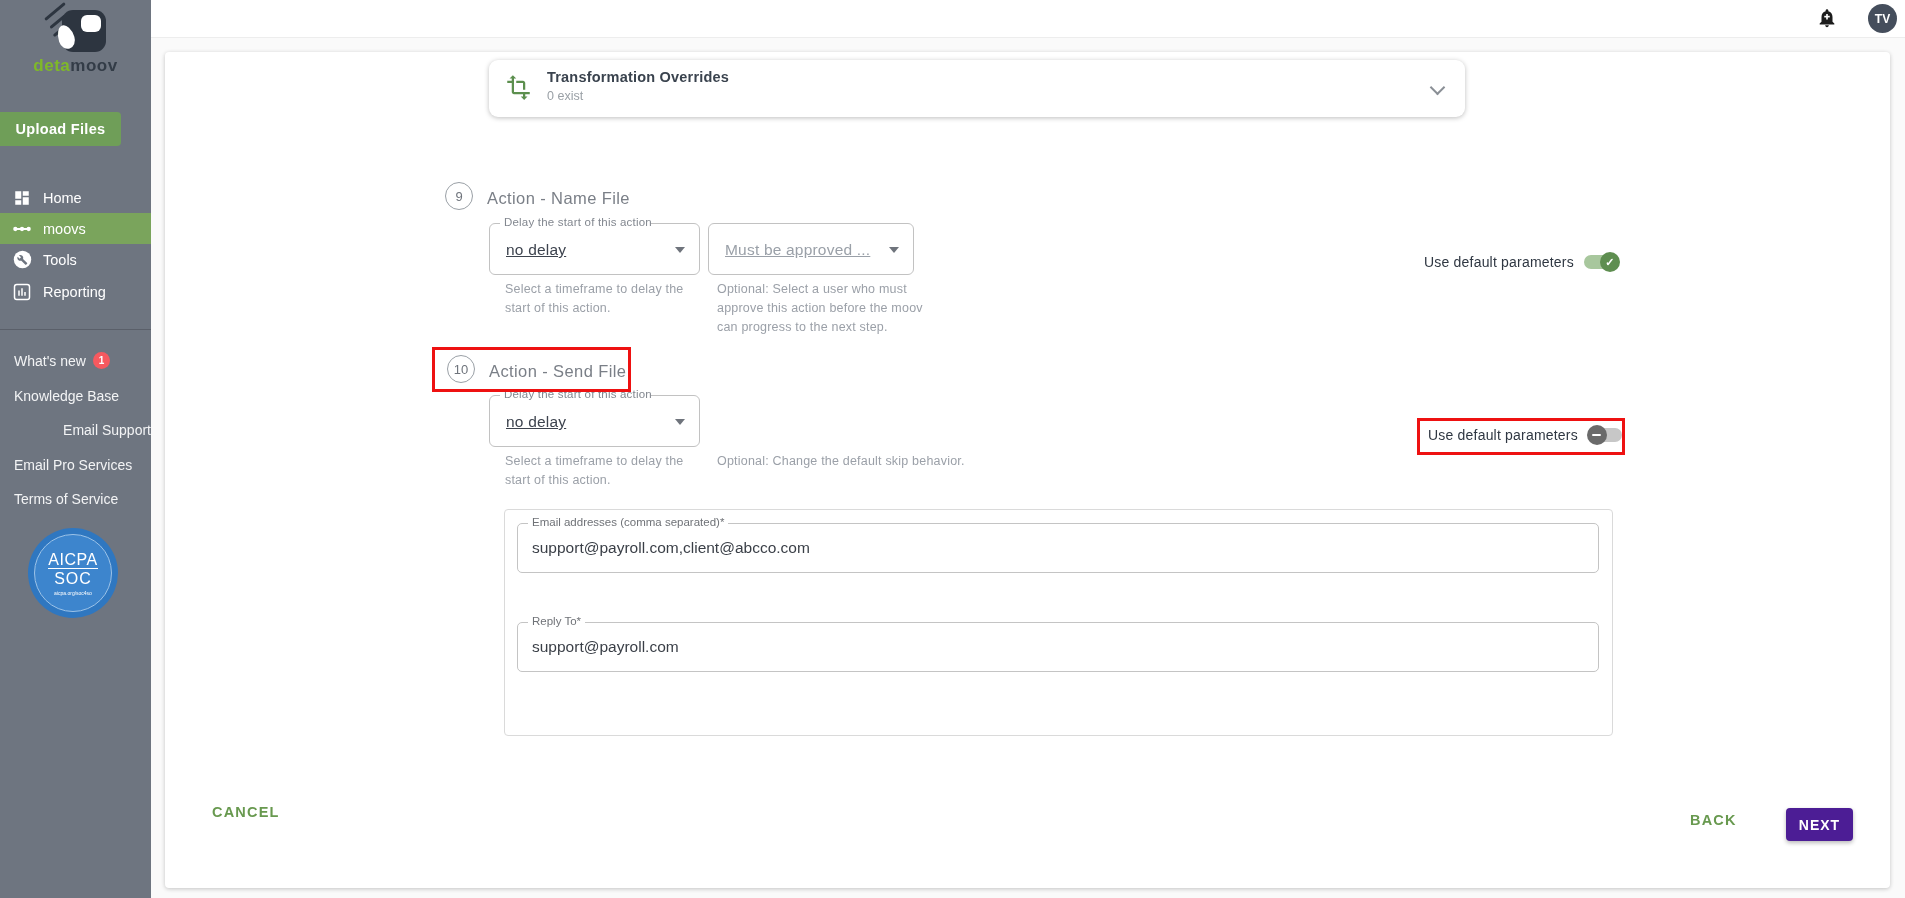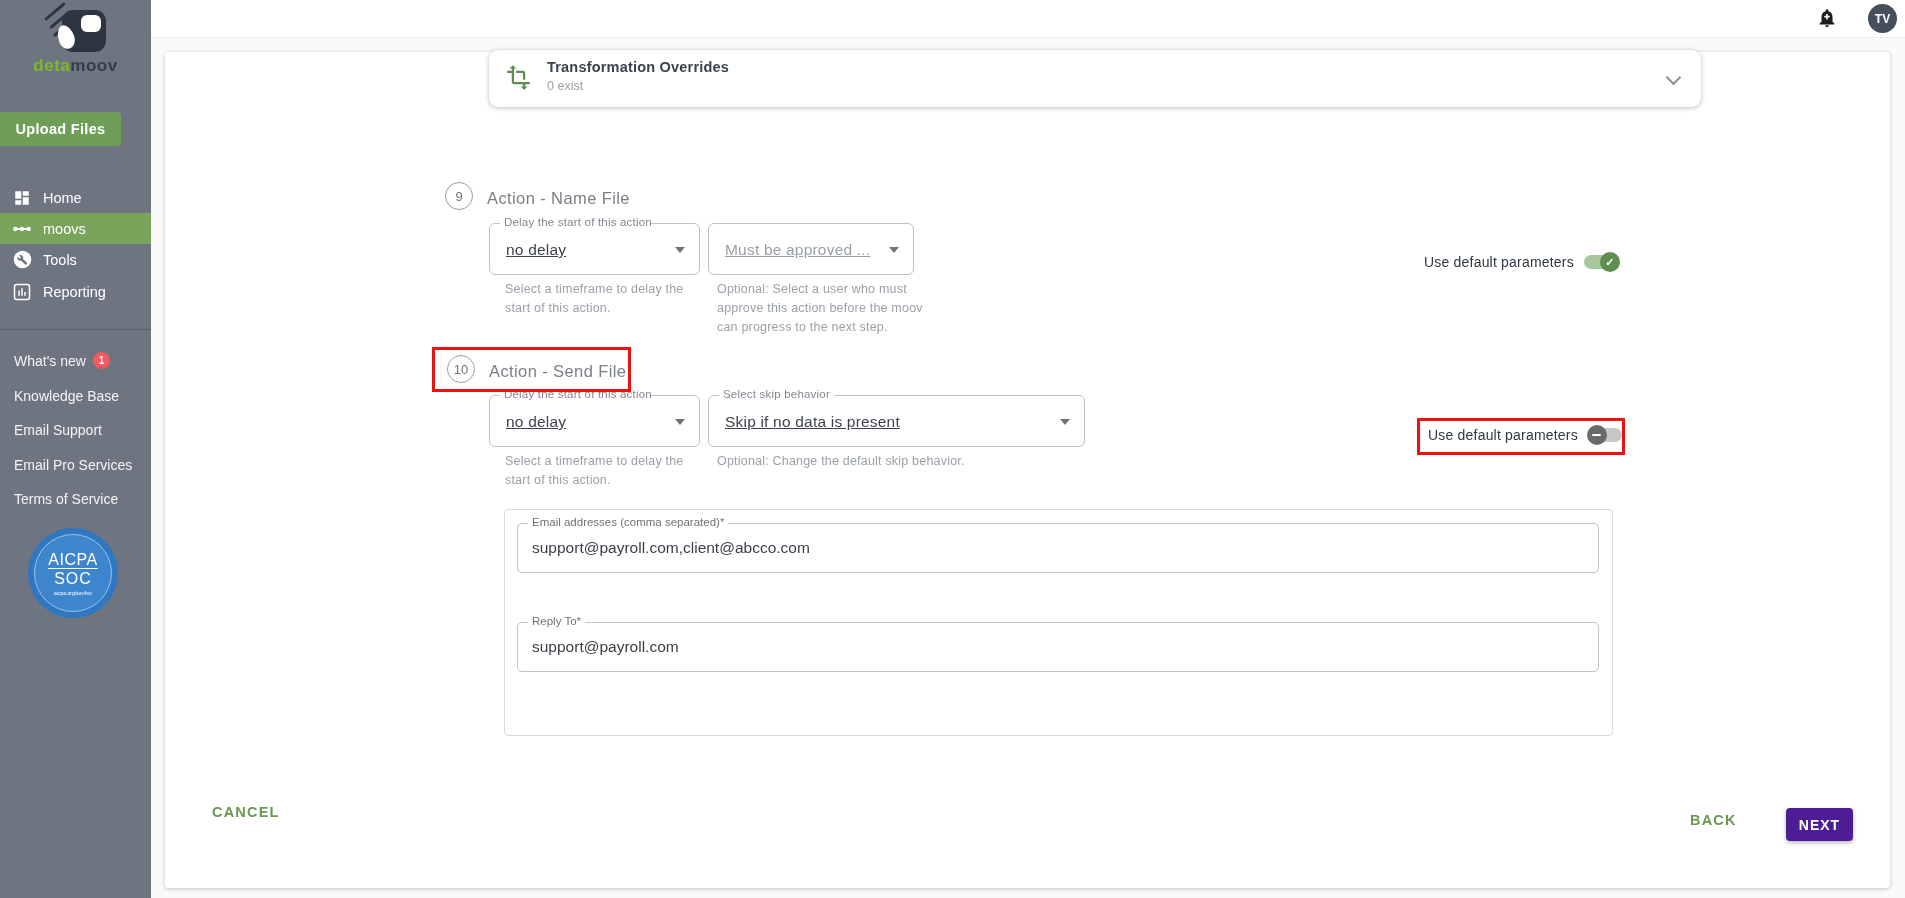--- a/index.html
+++ b/index.html
@@ -50,21 +50,21 @@
   .topbar { position:absolute; left:151px; top:0; width:1754px; height:38px; background:#fff; border-bottom:1px solid #ededed; }
   .bell { position:absolute; right:66px; top:7px; width:24px; height:24px; background:none; border:none; cursor:pointer; padding:0; }
   .avatar { position:absolute; right:8px; top:4px; width:29px; height:29px; border-radius:50%; background:#454e5c; color:#fff;
     font-size:12px; font-weight:700; display:flex; align-items:center; justify-content:center; border:none; cursor:pointer; font-family:inherit; }
 
   
   .card { position:absolute; left:165px; top:52px; width:1725px; height:836px; background:#fff; border-radius:4px;
     box-shadow:0 1px 4px rgba(0,0,0,.22); }
 
   
-  .accordion { position:absolute; left:489px; top:50px; width:1212px; height:57px; background:#fff; border-radius:9px;
+  .accordion { position:absolute; left:489px; top:60px; width:976px; height:57px; background:#fff; border-radius:9px;
     box-shadow:0 1px 5px rgba(0,0,0,.26); cursor:pointer; }
   .accordion .t-icon { position:absolute; left:16px; top:14px; width:27px; height:27px; color:#5c8f4e; }
   .acc-title { position:absolute; left:58px; top:9px; font-size:14.5px; font-weight:700; color:#3a434e; letter-spacing:.2px; }
   .acc-sub { position:absolute; left:58px; top:29px; font-size:12.5px; color:#9aa0a6; }
   .chev { position:absolute; right:22px; top:22px; width:11px; height:11px; border-right:2px solid #8a8f96; border-bottom:2px solid #8a8f96;
     transform:rotate(45deg); }
 
   
   .step-circle { position:absolute; width:28px; height:28px; border:1px solid #9aa0a6; border-radius:50%;
     color:#6f747c; font-size:13px; display:flex; align-items:center; justify-content:center; }
@@ -178,21 +178,21 @@
 
     <div class="side-divider"></div>
 
     <div class="side-link" style="top:352px;align-items:flex-end;">
       <span>What's new</span>
       <span class="badge-new">1</span>
     </div>
     <div class="side-link" style="top:388px;">
       <span>Knowledge Base</span>
     </div>
-    <div class="side-link" style="top:422px;">
+    <div class="side-link" style="top:422px;justify-content:flex-end;">
       <span>Email Support</span>
     </div>
     <div class="side-link" style="top:457px;">
       <span>Email Pro Services</span>
     </div>
     <div class="side-link" style="top:491px;">
       <span>Terms of Service</span>
     </div>
 
     <div class="soc">
@@ -256,25 +256,20 @@
   <div class="step-circle" style="left:447px; top:355px;">10</div>
   <div class="step-title" style="left:489px; top:362px;">Action - Send File</div>
 
   <div class="field" style="left:489px; top:395px; width:211px; height:52px;">
     <span class="flabel trunc">Delay the start of this action</span>
     <span class="fvalue">no delay</span>
     <span class="dd-arrow"></span>
   </div>
   <div class="helper" style="left:505px; top:452px; width:195px;">Select a timeframe to delay the start of this action.</div>
 
-  <div class="field" style="left:708px; top:395px; width:377px; height:52px;">
-    <span class="flabel">Select skip behavior</span>
-    <span class="fvalue">Skip if no data is present</span>
-    <span class="dd-arrow"></span>
-  </div>
   <div class="helper" style="left:717px; top:452px; width:420px;">Optional: Change the default skip behavior.</div>
 
   <div class="anno anno-toggle10"></div>
   <div class="toggle-row" style="left:1428px; top:425px;">
     <span class="toggle-label">Use default parameters</span>
     <span class="switch off">
       <span class="track"></span>
       <span class="thumb">
           <span class="dash"></span>
         </span>

